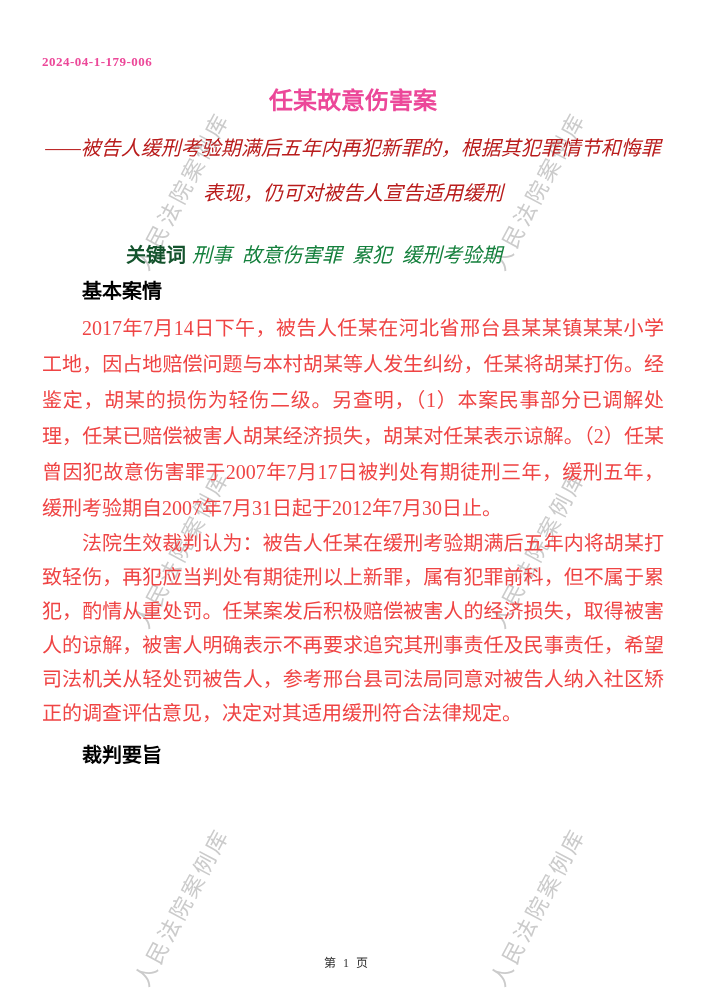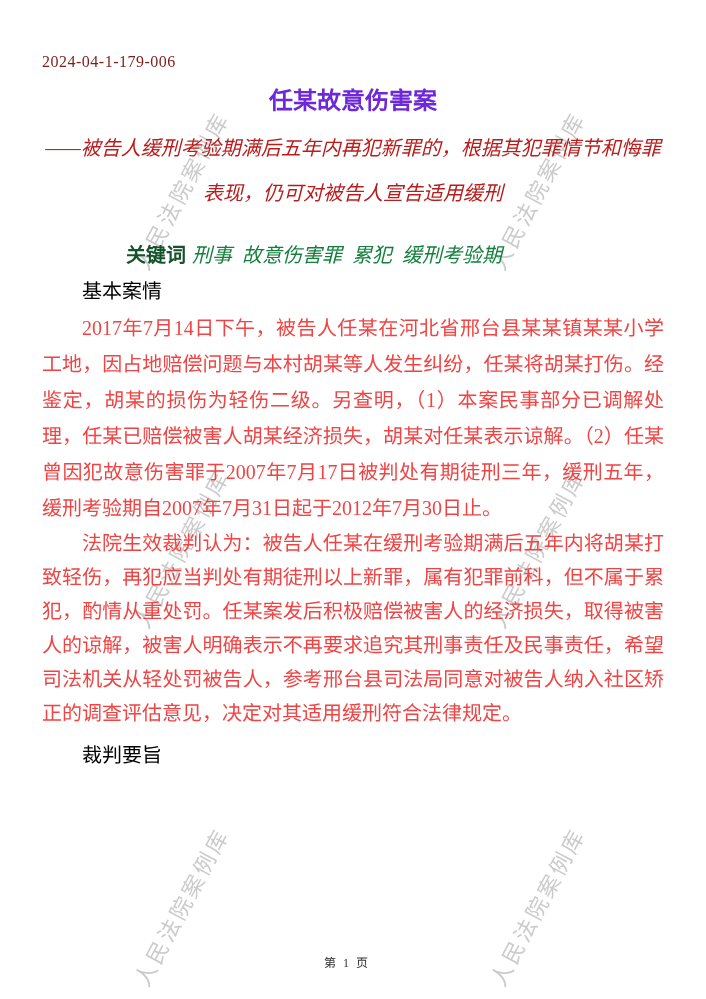--- a/index.html
+++ b/index.html
@@ -42,32 +42,33 @@
   .wm-5 { left: 180px; top: 906px; }
   .wm-6 { left: 536px; top: 906px; }
 
   
   .content {
     position: relative;
     z-index: 1;
     padding: 50px 42px 0 42px;
   }
   .doc-number {
-    font-size: 16px;
+    font-size: 13px;
     line-height: 24px;
     letter-spacing: 0.5px;
-    color: #7f1d1d;
+    color: #ec4899;
+    font-weight: bold;
   }
   .case-title {
     margin-top: 12px;
     text-align: center;
     font-size: 24px;
     line-height: 30px;
     font-weight: bold;
-    color: #6d28d9;
+    color: #ec4899;
   }
   .case-subtitle {
     margin-top: 10px;
     text-align: center;
     font-style: italic;
     font-size: 20px;
     line-height: 45px;
     color: #b91c1c;
   }
   .keywords-line {
@@ -85,21 +86,21 @@
   .keywords-value {
     font-style: italic;
     margin-left: 6px;
     color: #15803d;
     white-space: pre;
   }
   .section-heading {
     padding-left: 40px; 
     margin: 6px 0 4px 0;
     font-family: "Liberation Sans", "DejaVu Sans", sans-serif;
-    font-weight: normal;
+    font-weight: bold;
     font-size: 20px;
     line-height: 30px;
     color: #000;
   }
   .para {
     margin: 0;
     font-size: 20px;
     line-height: 36px;
     text-align: justify;
     text-indent: 2em;

